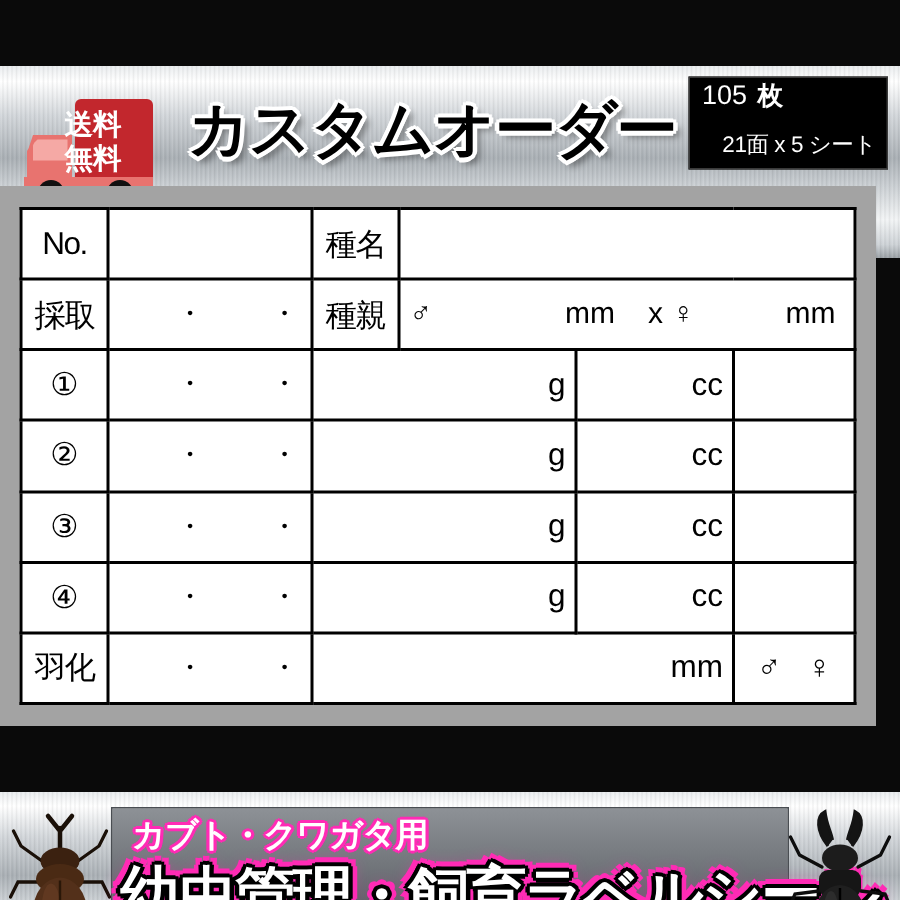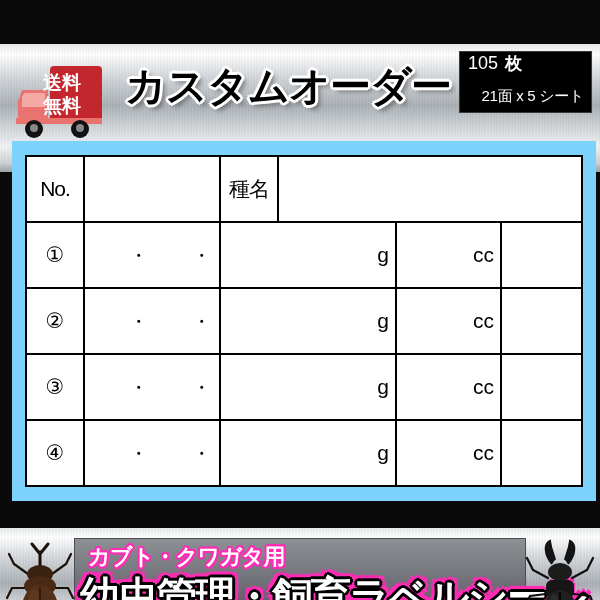--- a/index.html
+++ b/index.html
@@ -88,25 +88,24 @@
   #qty-line2 {
     font-size: 15px; font-weight: 400;
     letter-spacing: -0.3px;
     white-space: nowrap;
     text-align: right;
     padding-right: 1px;
   }
 
   
   #label-card {
-    position: absolute; left: 12px; top: 124px;
+    position: absolute; left: 0; top: 124px;
     width: 584px; height: 360px;
-    background: #7dd3fc;
+    background: #a3a3a3;
     padding: 14px 13px;
-    margin-top: 17px;
   }
   #label-table {
     width: 100%; height: 100%;
     border-collapse: collapse;
     background: #fff;
     table-layout: fixed;
   }
   #label-table td {
     border: 2px solid #000;
     background: #fff;
@@ -235,20 +234,39 @@
     <tbody>
 
       <tr>
         <td class="lbl">No.</td>
         <td class="blank" colspan="1"></td>
         <td class="lbl">種名</td>
         <td class="blank" colspan="3"></td>
       </tr>
 
 
+      <tr>
+        <td class="lbl">採取</td>
+        <td>
+          <div class="dots">
+            <span>・</span>
+            <span>・</span>
+          </div>
+        </td>
+        <td class="lbl">種親</td>
+        <td colspan="3">
+          <div class="mm-row">
+            <span class="s1">♂</span>
+            <span class="u1">mm</span>
+            <span class="x">x</span>
+            <span class="s2">♀</span>
+            <span class="u2">mm</span>
+          </div>
+        </td>
+      </tr>
 
       <tr>
         <td class="num">①</td>
         <td>
           <div class="dots">
             <span>・</span>
             <span>・</span>
           </div>
         </td>
         <td class="unit-r" colspan="2">g</td>
@@ -288,20 +306,36 @@
           <div class="dots">
             <span>・</span>
             <span>・</span>
           </div>
         </td>
         <td class="unit-r" colspan="2">g</td>
         <td class="unit-r">cc</td>
         <td class="blank"></td>
       </tr>
 
+      <tr>
+        <td class="lbl">羽化</td>
+        <td>
+          <div class="dots">
+            <span>・</span>
+            <span>・</span>
+          </div>
+        </td>
+        <td class="unit-r" colspan="3">mm</td>
+        <td>
+          <div class="sex-pair">
+            <span>♂</span>
+            <span>♀</span>
+          </div>
+        </td>
+      </tr>
 
     </tbody>
   </table>
 </div>
 
 <div id="footer" class="metal">
 
   <div id="beetle-left">
     <svg viewBox="0 0 68 96" width="68" height="96">
       <g stroke="#1a1008" stroke-width="2.2" fill="none" stroke-linecap="round">

